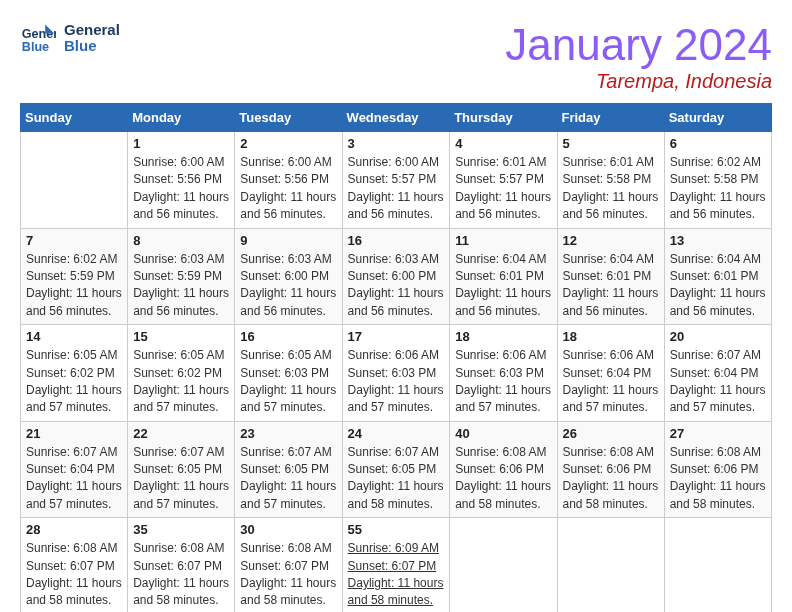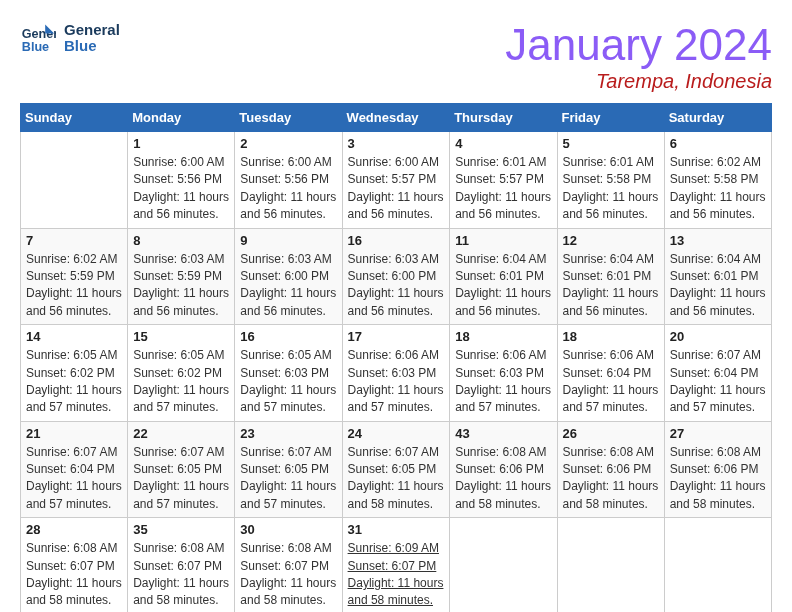--- a/index.html
+++ b/index.html
@@ -283,21 +283,21 @@
 and 57 minutes.</div>
         </td>
         <td>
           <span class="day-num">24</span>
           <div class="day-info" style="white-space: pre-line;">Sunrise: 6:07 AM
 Sunset: 6:05 PM
 Daylight: 11 hours
 and 58 minutes.</div>
         </td>
         <td>
-          <span class="day-num">43</span>
+          <span class="day-num">40</span>
           <div class="day-info" style="white-space: pre-line;">Sunrise: 6:08 AM
 Sunset: 6:06 PM
 Daylight: 11 hours
 and 58 minutes.</div>
         </td>
         <td>
           <span class="day-num">26</span>
           <div class="day-info" style="white-space: pre-line;">Sunrise: 6:08 AM
 Sunset: 6:06 PM
 Daylight: 11 hours
@@ -327,21 +327,21 @@
 and 58 minutes.</div>
         </td>
         <td>
           <span class="day-num">30</span>
           <div class="day-info" style="white-space: pre-line;">Sunrise: 6:08 AM
 Sunset: 6:07 PM
 Daylight: 11 hours
 and 58 minutes.</div>
         </td>
         <td>
-          <span class="day-num">31</span>
+          <span class="day-num">55</span>
           <div class="day-info" style="white-space: pre-line; text-decoration: underline;">Sunrise: 6:09 AM
 Sunset: 6:07 PM
 Daylight: 11 hours
 and 58 minutes.</div>
         </td>
         <td class="empty-cell"></td>
         <td class="empty-cell"></td>
         <td class="empty-cell"></td>
       </tr>
     </tbody>

